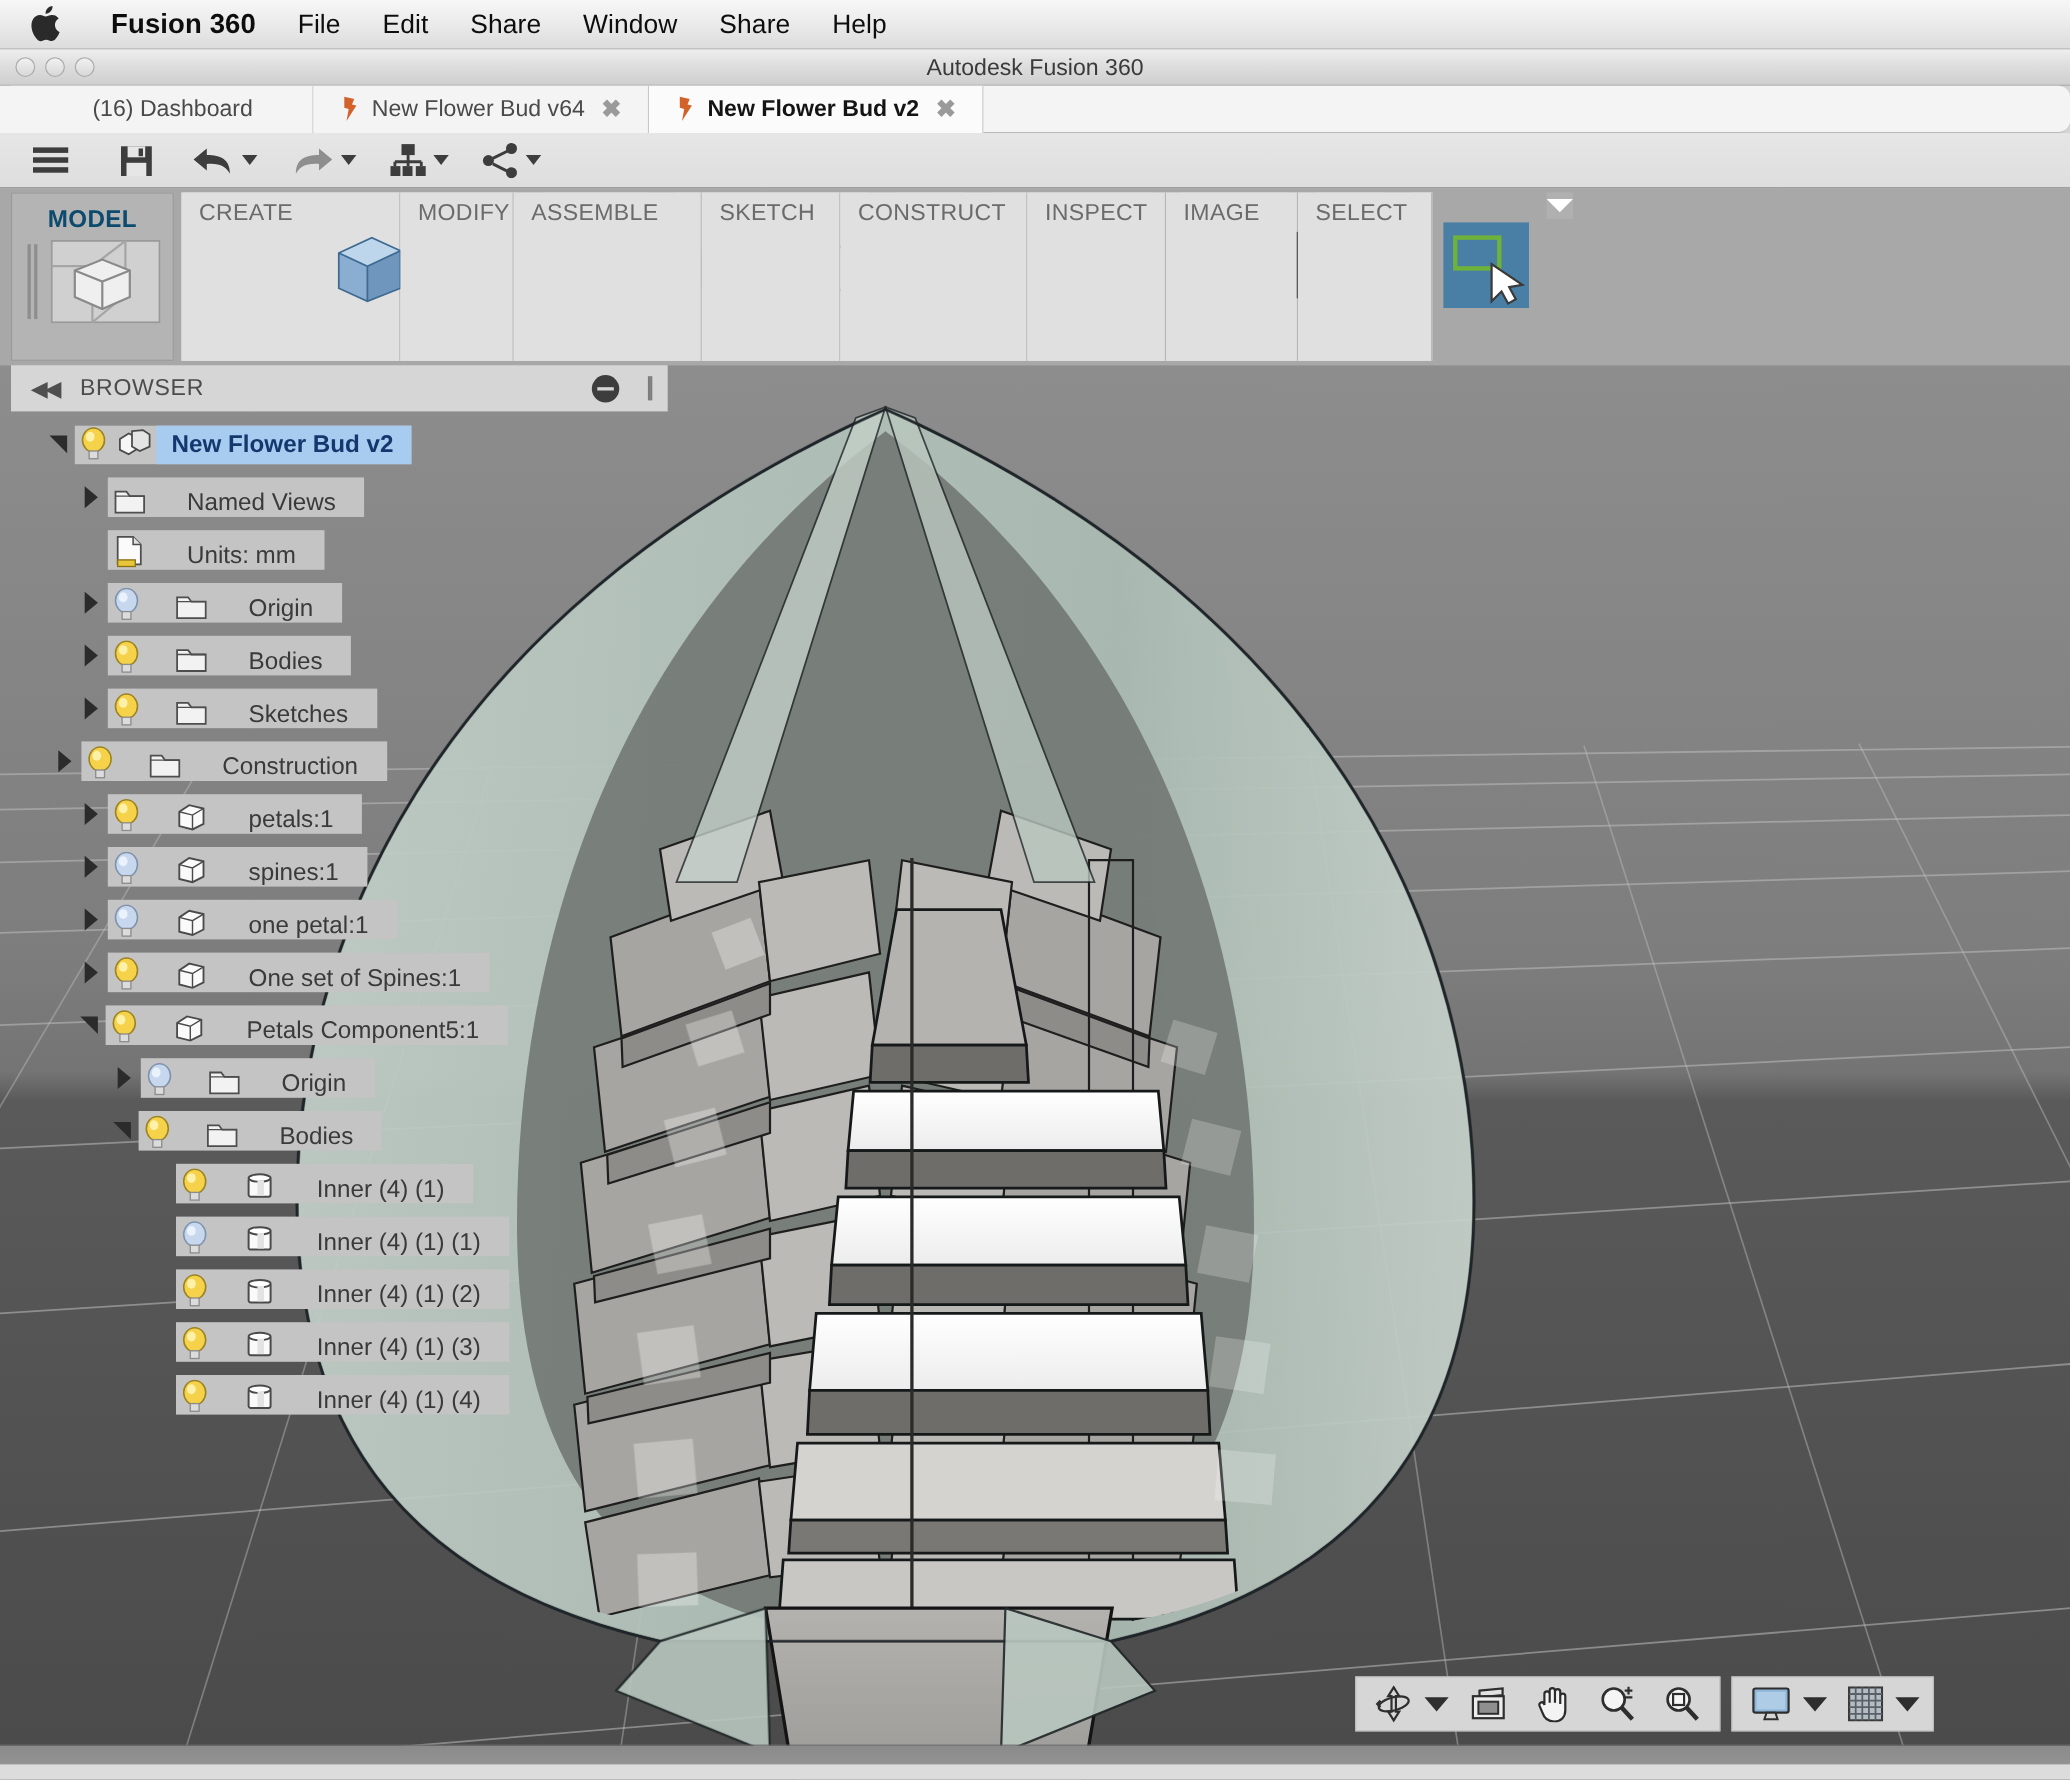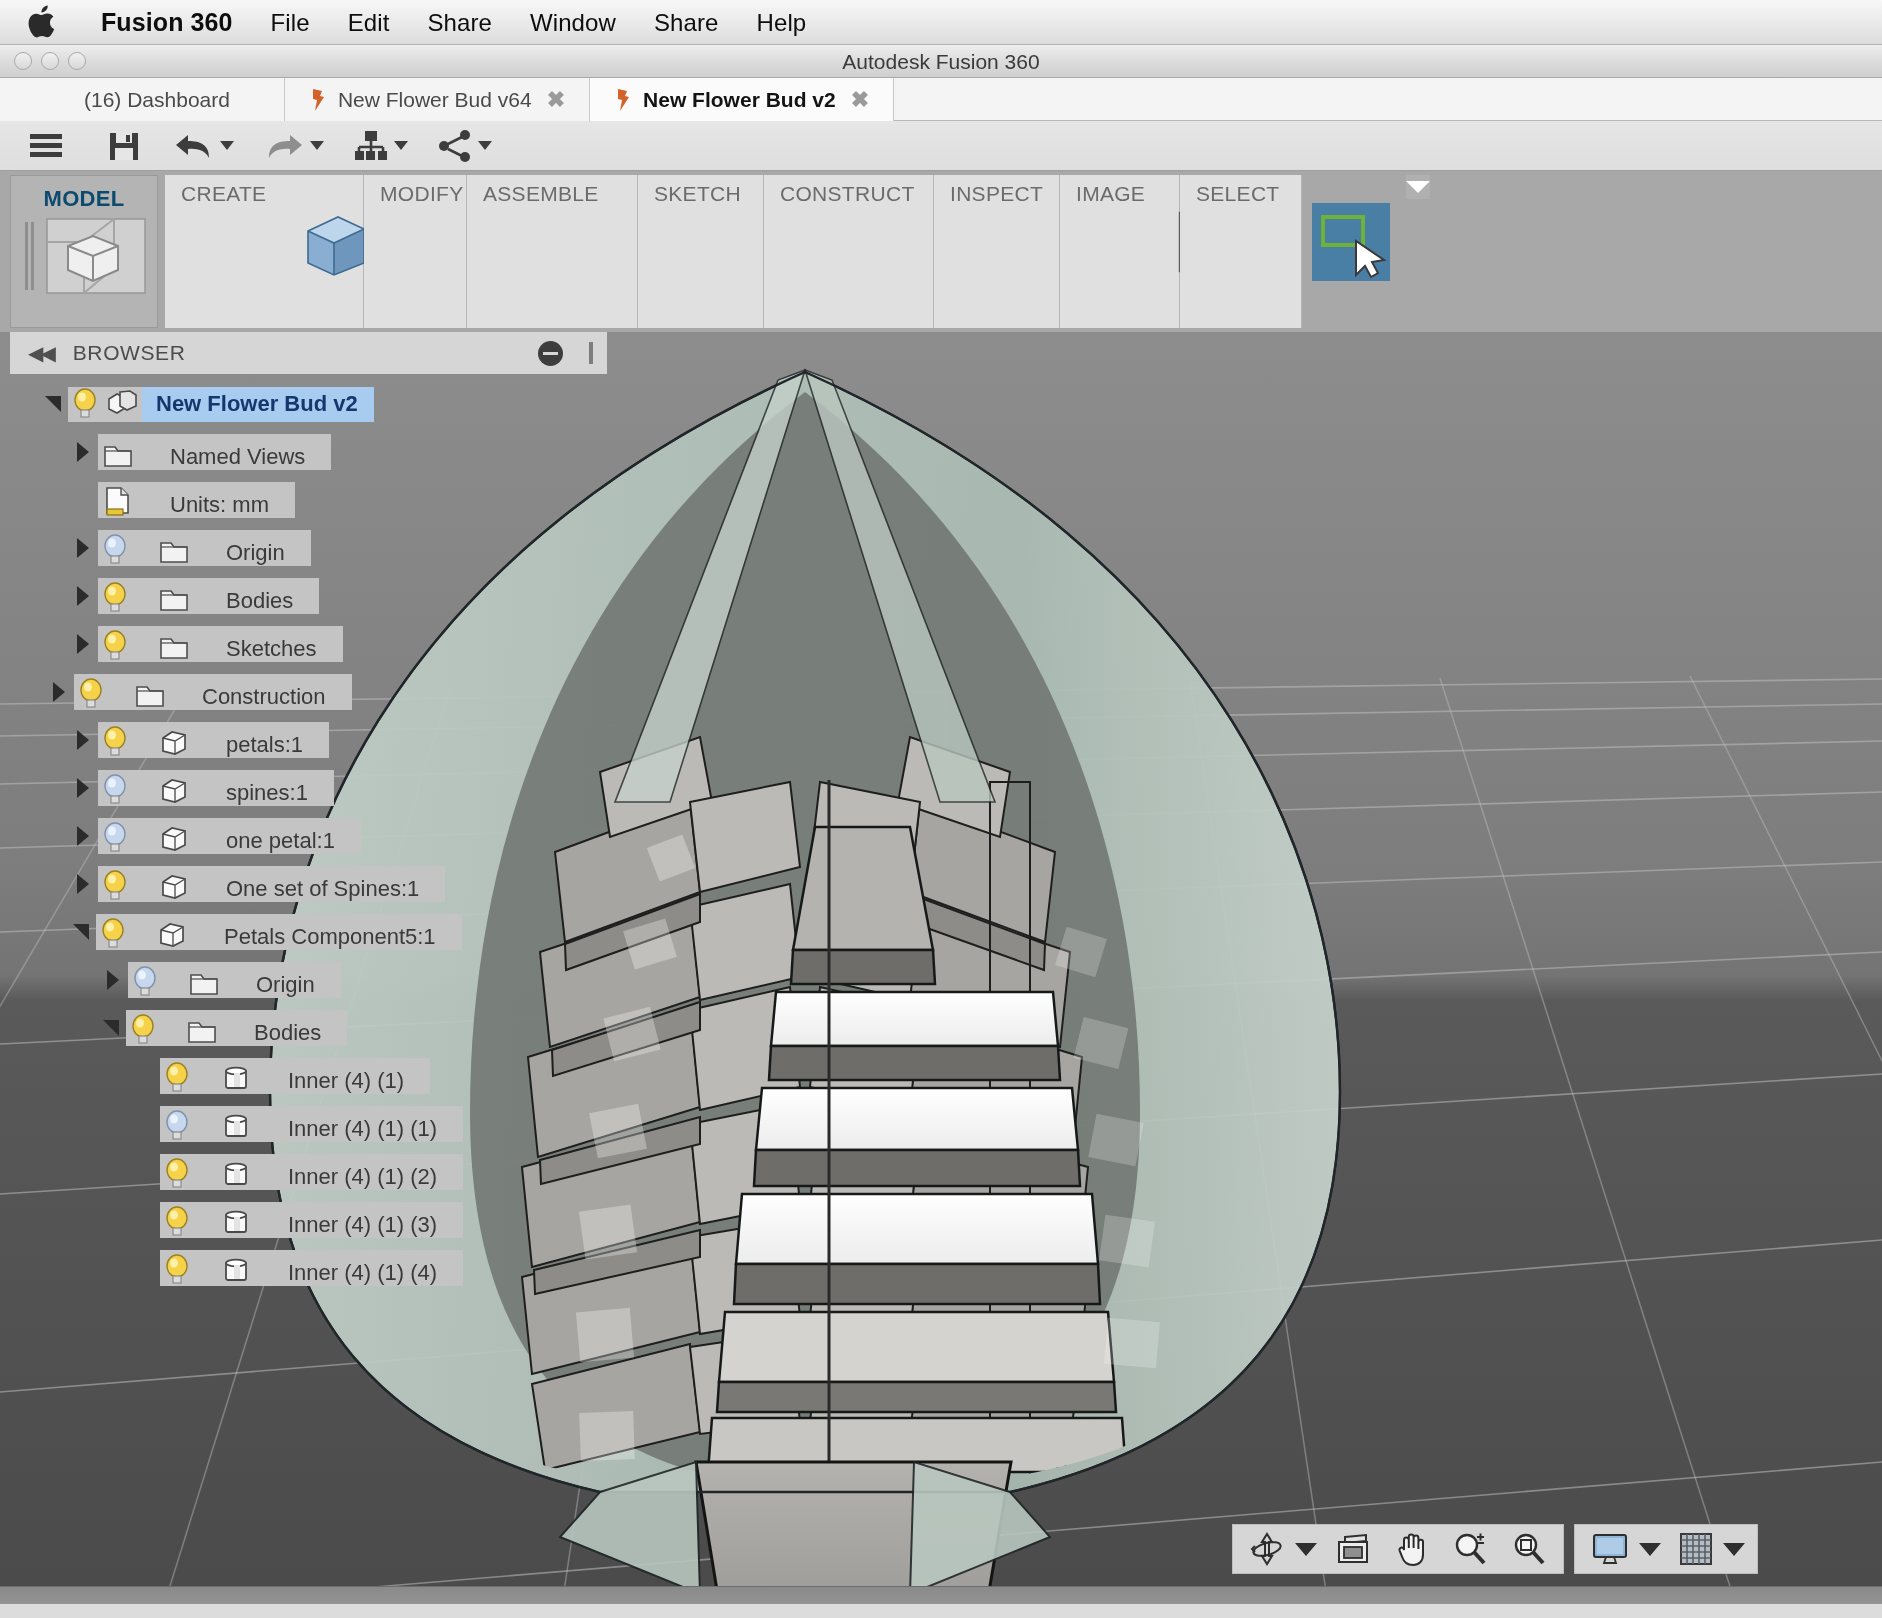--- a/index.html
+++ b/index.html
@@ -40,21 +40,21 @@
   }
   .wintitle {
     position:absolute; left:0; top:0; width:100%; height:33px;
     line-height:33px; text-align:center; font-size:21px; color:#3a3a3a;
   }
 
   
   .tabstrip {
     position:absolute; top:78px; left:0; width:1882px; height:43px;
     background:#f4f4f4; border-bottom:1px solid #b9b9b9;
-    display:flex; align-items:flex-start;
+    display:flex; align-items:center;border-radius:11px;
   }
   .tab {
     height:43px; display:flex; align-items:center; gap:11px;
     padding:0 24px; font-size:21px; color:#4a4a4a;
     border-right:1px solid #c8c8c8; background:#f4f4f4;
     white-space:nowrap; position:relative;
   }
   .tab:first-child { border-left:none; }
   .tab.dashboard { color:#4a4a4a; padding:0 54px 0 84px; }
   .tab.active { background:#fbfbfb; font-weight:bold; color:#141414; }

